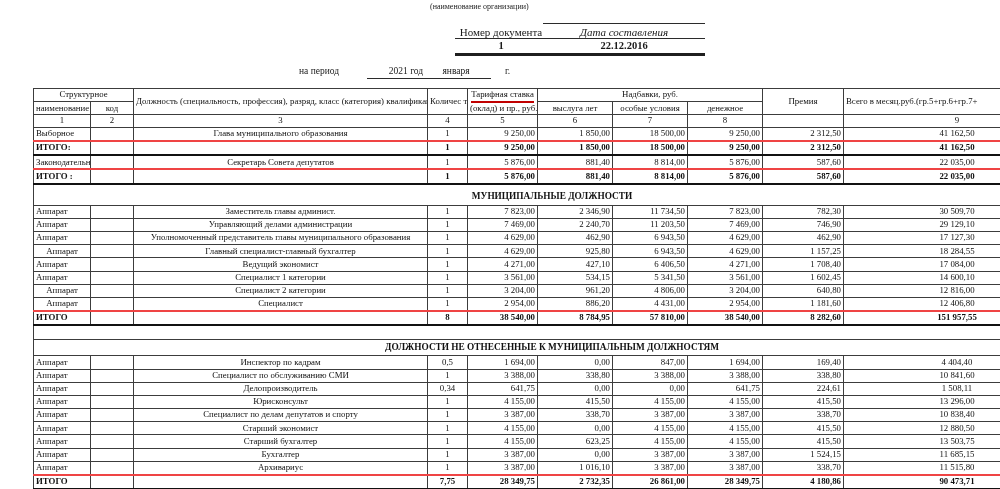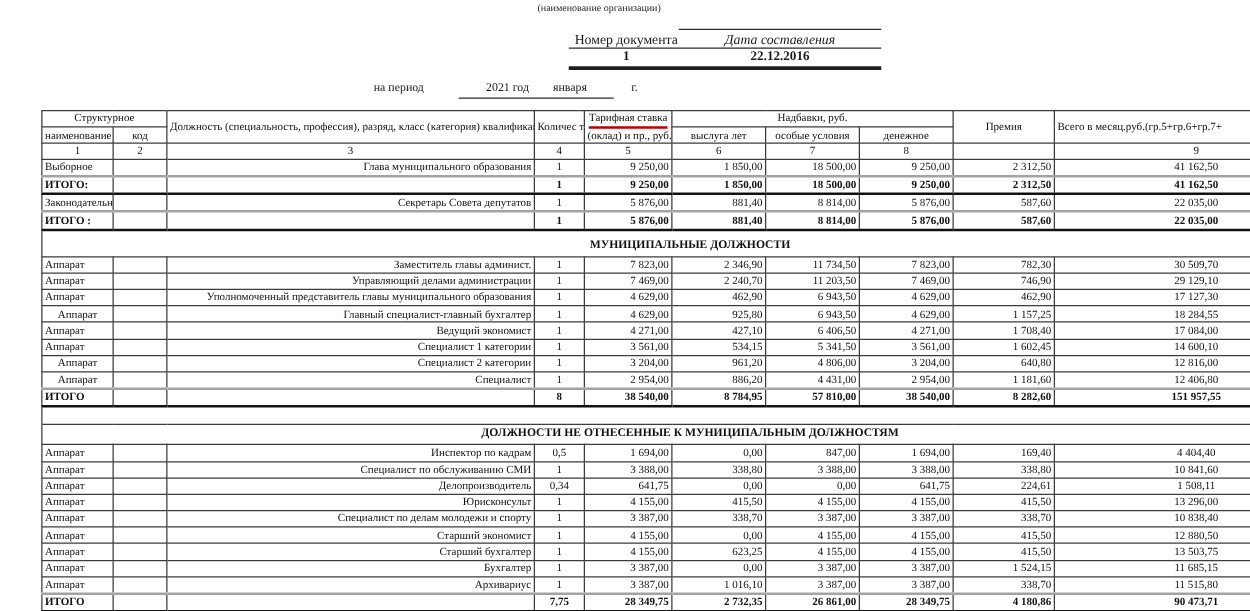--- a/index.html
+++ b/index.html
@@ -29,25 +29,25 @@
     overflow:hidden;white-space:nowrap;
     vertical-align:middle;color:#111;
   }
   th.wrap, td.wrap{white-space:normal;}
   thead th{text-align:center;vertical-align:top;padding-top:1px;}
   thead tr.numrow td{text-align:center;height:11.5px;}
   .tariff-u{display:inline-block;border-bottom:2.5px solid #c00000;padding-bottom:0px;}
   
   td.c-name{text-align:left;padding-left:4px;}
   td.c-name.indent{text-align:center;}
-  td.c-pos{text-align:right;padding-left:4px;}
+  td.c-pos{text-align:center;padding-left:4px;}
   td.c-cnt{text-align:center;}
   td.c-num{text-align:right;padding-right:13px;}
   td.c-total{text-align:center;}
-  tr.total td{border-top:2px solid #a3a3a3;border-bottom:2px solid #111;font-weight:bold;}
+  tr.total td{border-top:2px solid #ef4444;border-bottom:2px solid #111;font-weight:bold;}
   tr.section td{font-weight:bold;text-align:center;font-size:9.3px;height:13px;vertical-align:bottom;padding-bottom:2px;}
   tr.section.tall td{height:18px;}
   tr.gaprow td{border-top:none;border-bottom:none;border-right:1px solid #3c3c3c;height:13px;}
   th.h-total{text-align:left;padding-left:17px;}
 </style>
 </head>
 <body>
 
 <div class="abs org-caption">(наименование организации)</div>
 
@@ -318,21 +318,21 @@
         <td class="c-num">4 155,00</td>
         <td class="c-num">415,50</td>
         <td class="c-num">4 155,00</td>
         <td class="c-num">4 155,00</td>
         <td class="c-num">415,50</td>
         <td class="c-total">13 296,00</td>
       </tr>
       <tr class="data">
         <td class="c-name">Аппарат</td>
         <td class="c-code"></td>
-        <td class="c-pos wrap">Специалист по делам молодежи и спорту</td>
+        <td class="c-pos wrap">Специалист по делам депутатов и спорту</td>
         <td class="c-cnt">1</td>
         <td class="c-num">3 387,00</td>
         <td class="c-num">338,70</td>
         <td class="c-num">3 387,00</td>
         <td class="c-num">3 387,00</td>
         <td class="c-num">338,70</td>
         <td class="c-total">10 838,40</td>
       </tr>
       <tr class="data">
         <td class="c-name">Аппарат</td>

